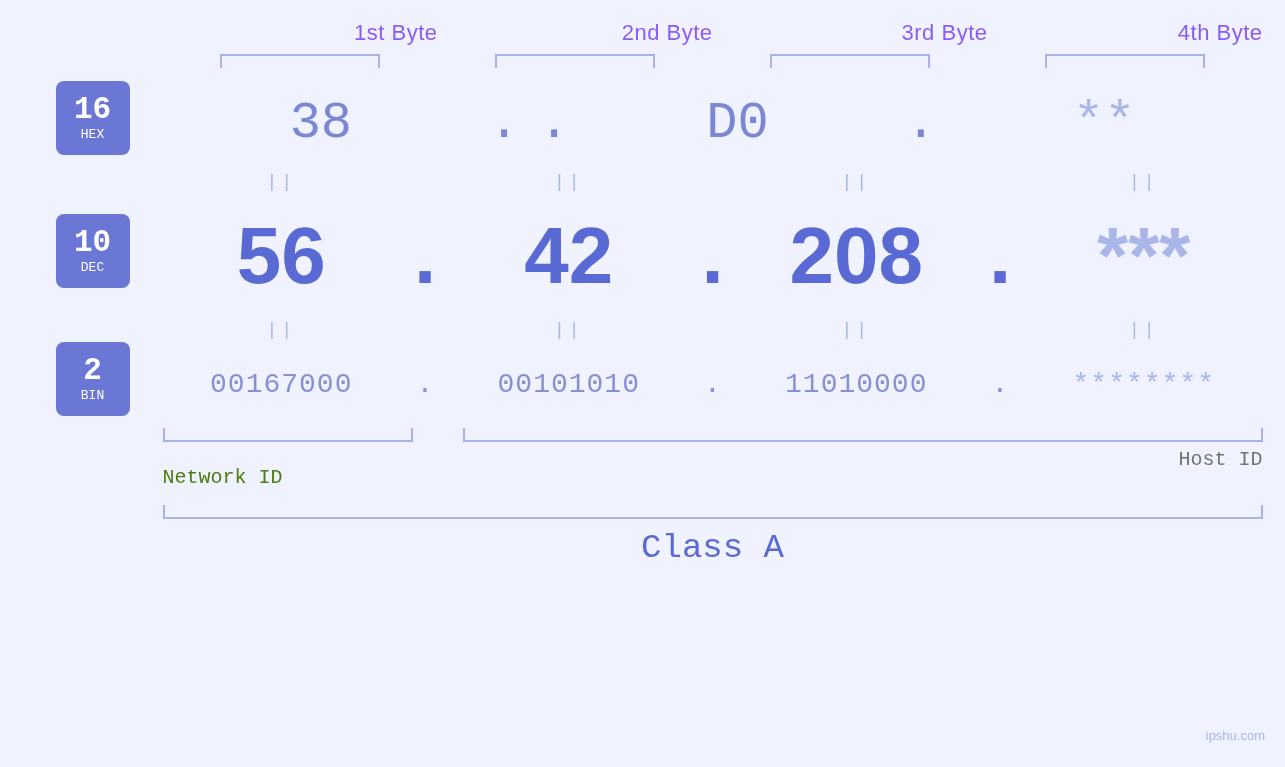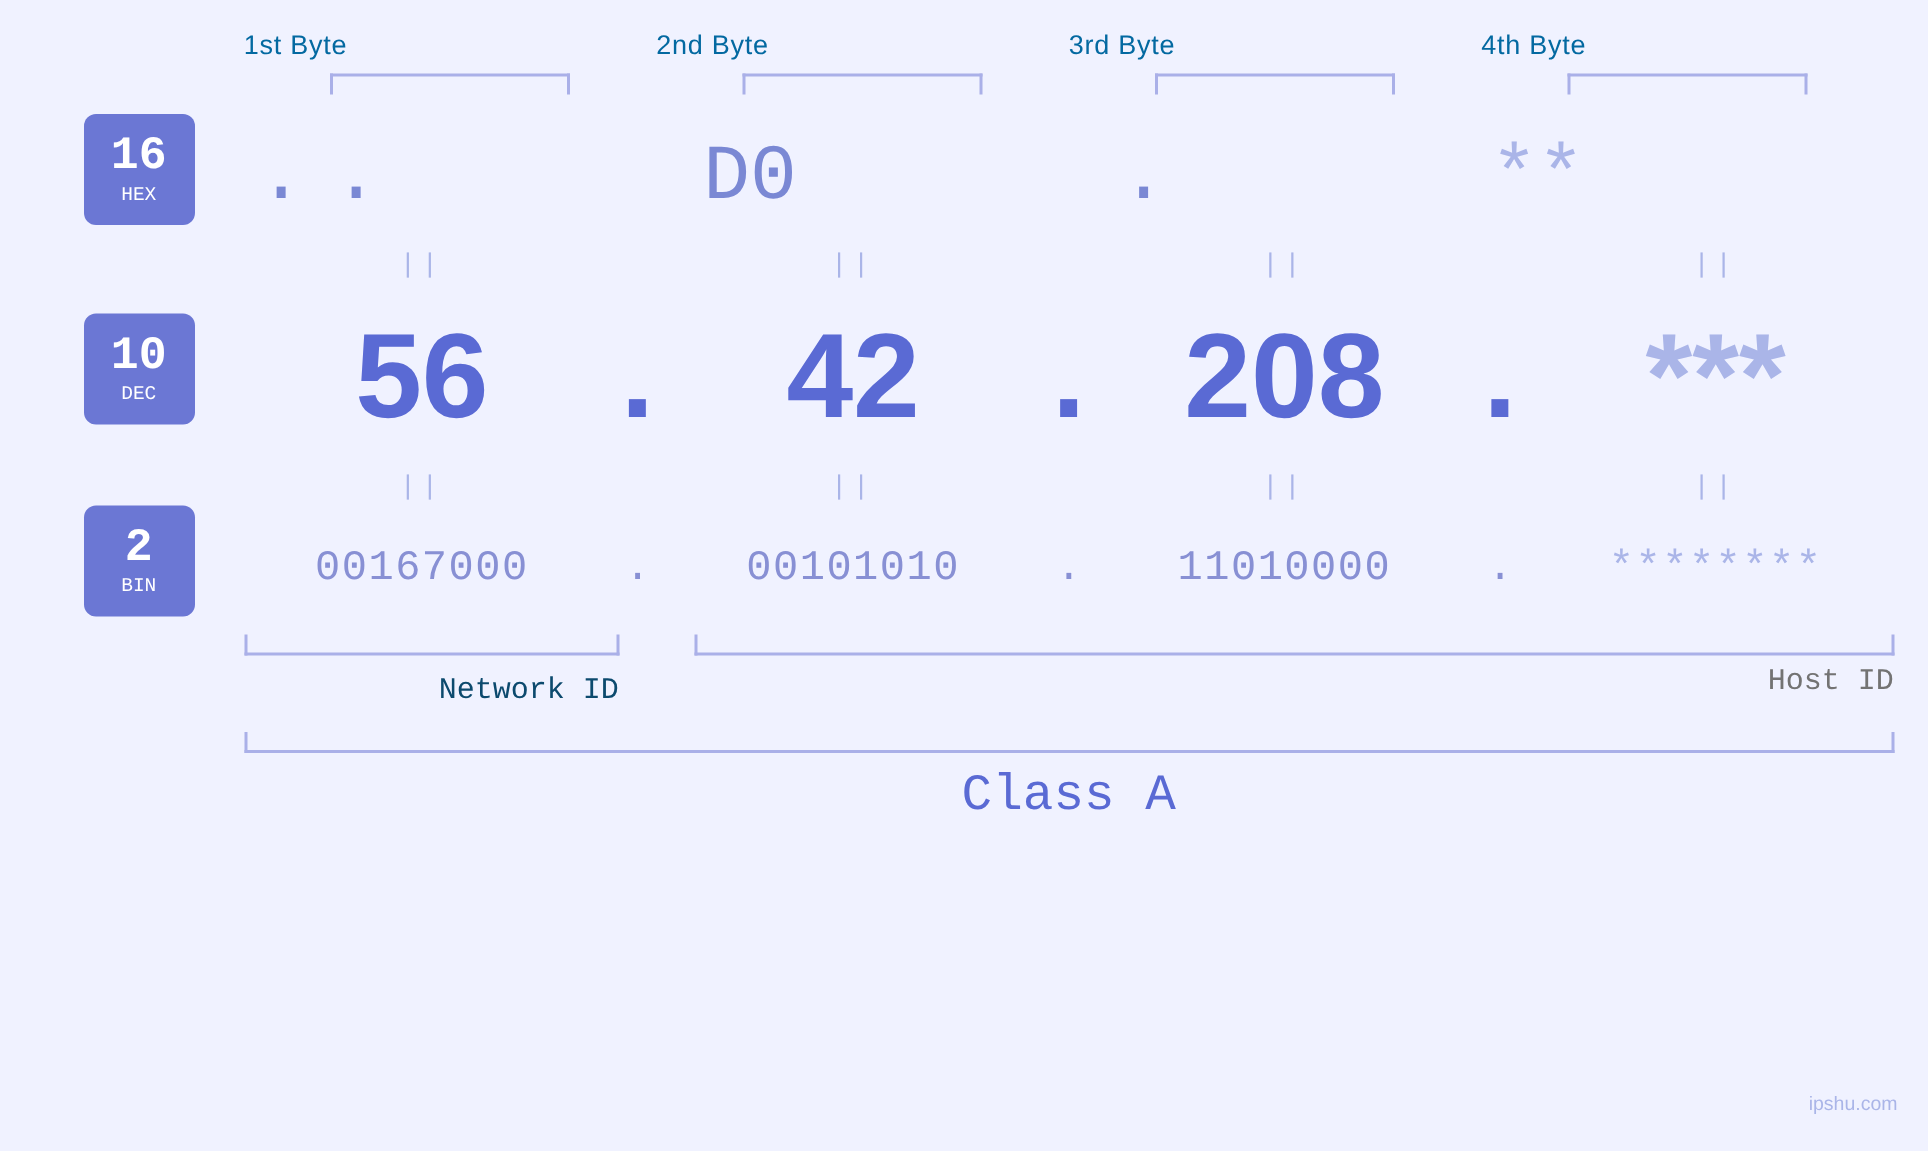--- a/index.html
+++ b/index.html
@@ -18,23 +18,23 @@
       height: 767px;
       position: relative;
       display: flex;
       flex-direction: column;
       align-items: center;
       padding-top: 20px;
     }
 
     .byte-label {
       flex: 1;
-      text-align: left;
-      color: #0369a1;
-      font-size: 18px;
+      text-align: right;
+      color: #8b5cf6;
+      font-size: 22px;
       font-family: Arial, sans-serif;
       letter-spacing: 0.5px;
     }
 
     .bracket-top {
       width: 160px;
       height: 14px;
       border-top: 2px solid #aab0e8;
       border-left: 2px solid #aab0e8;
       border-right: 2px solid #aab0e8;
@@ -178,20 +178,23 @@
   <div style="display:flex; width:1240px; align-items:center; height:90px;">
 
     <div style="width:140px; display:flex; justify-content:center; align-items:center;">
       <div class="badge">
         <span class="badge-number">16</span>
         <span class="badge-label">HEX</span>
       </div>
     </div>
 
     <div style="display:flex; flex:1; align-items:center;">
+      <div class="val-cell">
+        <span class="hex-value">38</span>
+      </div>
       <div class="dot-cell">
         <span class="sep-dot-hex">.</span>
       </div>
       <div class="dot-cell">
         <span class="sep-dot-hex">.</span>
       </div>
       <div class="val-cell">
         <span class="hex-value">D0</span>
       </div>
       <div class="dot-cell">
@@ -310,21 +313,21 @@
       <div class="val-cell">
         <span class="bin-asterisk">********</span>
       </div>
     </div>
   </div>
 
   <div style="display:flex; width:1100px; margin-left:140px; align-items:flex-start; margin-top:4px;">
 
     <div style="display:flex; flex-direction:column; align-items:center;">
       <div style="width:250px; height:14px; border-bottom:2px solid #aab0e8; border-left:2px solid #aab0e8; border-right:2px solid #aab0e8;"></div>
-      <div style="margin-top:12px; color:#0c4a6e; font-size:20px; font-family:'Courier New',Courier,monospace; text-align:right; width:250px;">Network ID</div>
+      <div style="margin-top:24px; color:#4d7c0f; font-size:20px; font-family:'Courier New',Courier,monospace; text-align:left; width:250px;">Network ID</div>
     </div>
 
     <div style="width:50px;"></div>
 
     <div style="display:flex; flex-direction:column; align-items:center; flex:1;">
       <div style="width:100%; height:14px; border-bottom:2px solid #aab0e8; border-left:2px solid #aab0e8; border-right:2px solid #aab0e8;"></div>
       <div style="margin-top:6px; color:#737373; font-size:20px; font-family:'Courier New',Courier,monospace; text-align:right; width:100%;">Host ID</div>
     </div>
   </div>
 

